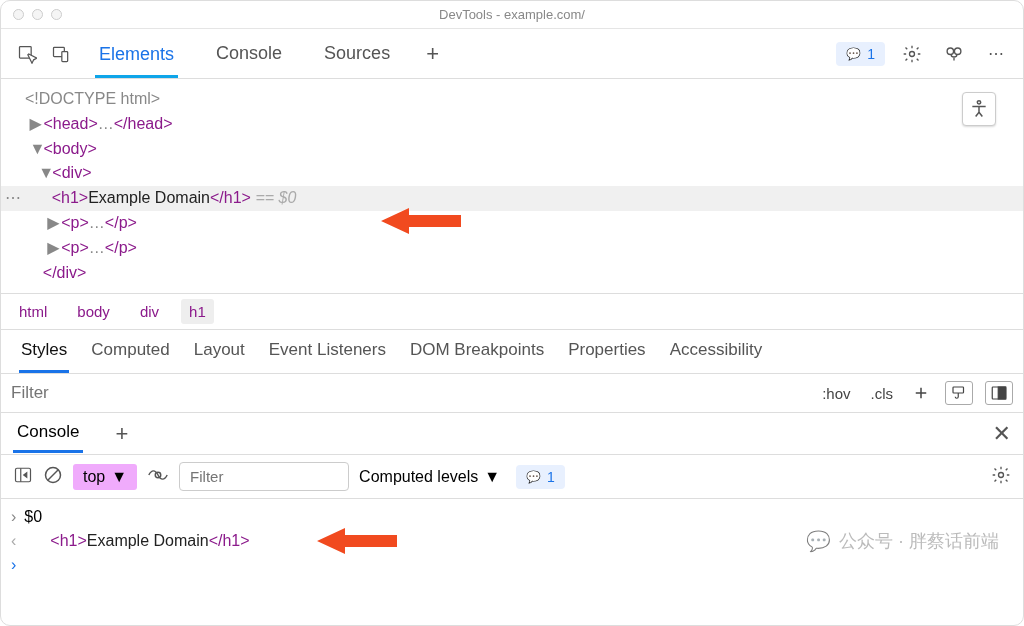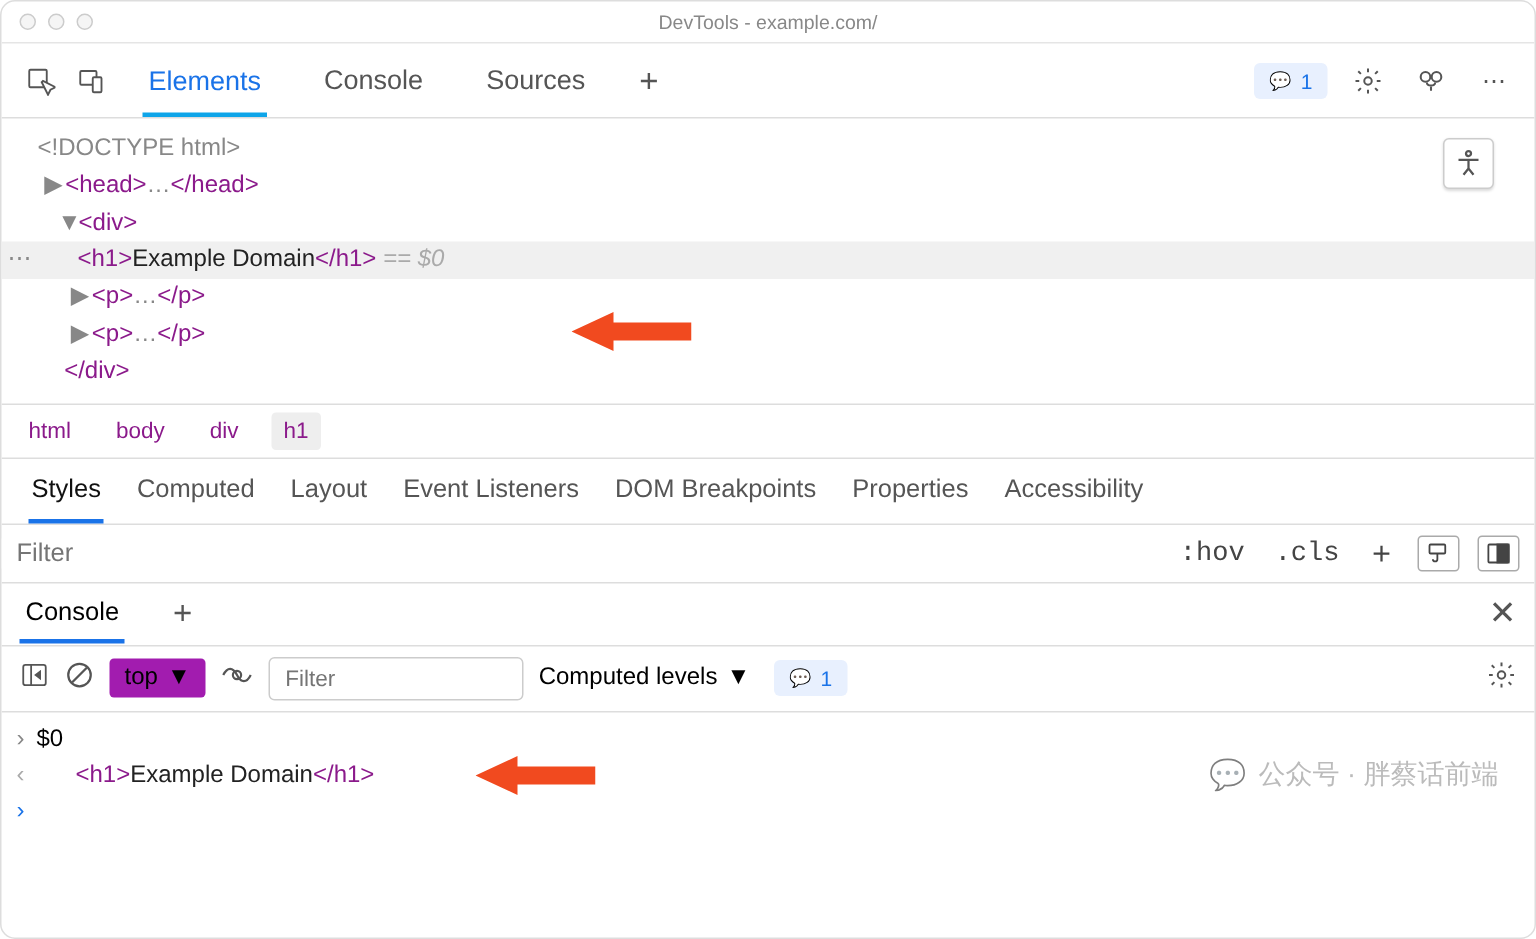--- a/index.html
+++ b/index.html
@@ -39,30 +39,30 @@
 .breadcrumbs { height: 36px; display:flex; align-items:center; gap: 14px; padding: 0 10px; border-top: 1px solid #ddd; font-size:15px; }
 .breadcrumbs span { color:#8b1a8b; cursor:pointer; padding:4px 8px; }
 .breadcrumbs span:last-child { background:#eee; border-radius:3px; }
 
 .styles-tabs { height:44px; display:flex; align-items:flex-start; gap: 20px; padding: 0 18px; border-top:1px solid #ddd; font-size:17px; color:#555; }
 .styles-tabs .st-tab { cursor:pointer; padding:10px 2px; }
 .styles-tabs .st-tab.active { color:#111; border-bottom:3px solid #1a73e8; }
 
 .filter-row { height:40px; display:flex; align-items:center; border-top:1px solid #ddd; border-bottom:1px solid #ddd; font-size:17px; }
 .filter-input { flex:1; border:none; outline:none; padding:0 10px; font-size:17px; color:#999; }
-.filter-btn { padding:0 10px; color:#444; cursor:pointer; font-family:Liberation Mono, monospace; font-size:18px; }
+.filter-btn { padding:0 10px; color:#444; cursor:pointer; font-family:Liberation Sans, sans-serif; font-size:15px; }
 .filter-icon { width:36px; display:flex; align-items:center; justify-content:center; color:#444; cursor:pointer; }
 .filter-icon.boxed { border:1px solid #aaa; border-radius:3px; margin:0 6px; padding:2px 4px; width:auto; height:24px; }
 
 .console-header { height:42px; display:flex; align-items:center; padding:0 12px; border-bottom:1px solid #ddd; }
 .console-header .ctab { font-size:17px; border-bottom:3px solid #1a73e8; padding:8px 4px; margin-right:20px; }
 .console-header .close-x { margin-left:auto; font-size:22px; color:#555; cursor:pointer; }
 
 .console-toolbar { height:44px; display:flex; align-items:center; gap:10px; padding:0 12px; border-bottom:1px solid #ddd; font-size:16px; }
-.sel-ctx { background:#a21caf; padding:4px 10px; border-radius:3px; display:flex; align-items:center; gap:6px; cursor:pointer; }
+.sel-ctx { background:#f0abfc; padding:4px 10px; border-radius:3px; display:flex; align-items:center; gap:6px; cursor:pointer; }
 .cfilter { border:1px solid #ccc; border-radius:4px; padding:5px 10px; font-size:15px; color:#999; width:170px; outline:none; }
 .levels { display:flex; align-items:center; gap:6px; cursor:pointer; }
 .console-toolbar .issues-btn { margin-left:6px; }
 .gear-right { margin-left:auto; cursor:pointer; color:#555; }
 
 .console-body { font-family:Menlo,Monaco,monospace; font-size:16px; padding:6px 10px; position:relative; }
 .console-row { display:flex; align-items:center; gap:8px; padding:3px 0; }
 .chev-r { color:#888; }
 .chev-l { color:#aaa; }
 .prompt { color:#1a73e8; }
@@ -123,20 +123,21 @@
 <div class="access-btn">
   <svg width="20" height="20" viewBox="0 0 24 24" fill="none" stroke="#555" stroke-width="1.8">
       <circle cx="12" cy="4" r="2"></circle>
       <path d="M4 9h16M12 9v7M12 16l-4 5M12 16l4 5"></path>
     </svg>
 </div>
 
 <div class="dom-tree">
   <div class="dom-line"><span class="ellips">&lt;!DOCTYPE html&gt;</span></div>
   <div class="dom-line"> <span class="tri">▶</span><span class="tag-bracket">&lt;</span><span class="tag-name">head</span><span class="tag-bracket">&gt;</span><span class="ellips">…</span><span class="tag-bracket">&lt;/</span><span class="tag-name">head</span><span class="tag-bracket">&gt;</span></div>
+  <div class="dom-line"> <span class="tri">▼</span><span class="tag-bracket">&lt;</span><span class="tag-name">body</span><span class="tag-bracket">&gt;</span></div>
   <div class="dom-line">   <span class="tri">▼</span><span class="tag-bracket">&lt;</span><span class="tag-name">div</span><span class="tag-bracket">&gt;</span></div>
   <div class="dom-line highlighted">      <span class="tag-bracket">&lt;</span><span class="tag-name">h1</span><span class="tag-bracket">&gt;</span><span class="tag-text">Example Domain</span><span class="tag-bracket">&lt;/</span><span class="tag-name">h1</span><span class="tag-bracket">&gt;</span> <span class="eqvar">== $0</span></div>
   <div class="dom-line">     <span class="tri">▶</span><span class="tag-bracket">&lt;</span><span class="tag-name">p</span><span class="tag-bracket">&gt;</span><span class="ellips">…</span><span class="tag-bracket">&lt;/</span><span class="tag-name">p</span><span class="tag-bracket">&gt;</span></div>
   <div class="dom-line">     <span class="tri">▶</span><span class="tag-bracket">&lt;</span><span class="tag-name">p</span><span class="tag-bracket">&gt;</span><span class="ellips">…</span><span class="tag-bracket">&lt;/</span><span class="tag-name">p</span><span class="tag-bracket">&gt;</span></div>
   <div class="dom-line">    <span class="tag-bracket">&lt;/</span><span class="tag-name">div</span><span class="tag-bracket">&gt;</span></div>
   <div class="arrow" style="left:380px; top:127px;">
     <svg width="80" height="30" viewBox="0 0 80 30">
         <polygon points="0,15 28,2 28,9 80,9 80,21 28,21 28,28" fill="#f14a1f"></polygon>
       </svg>
   </div>

